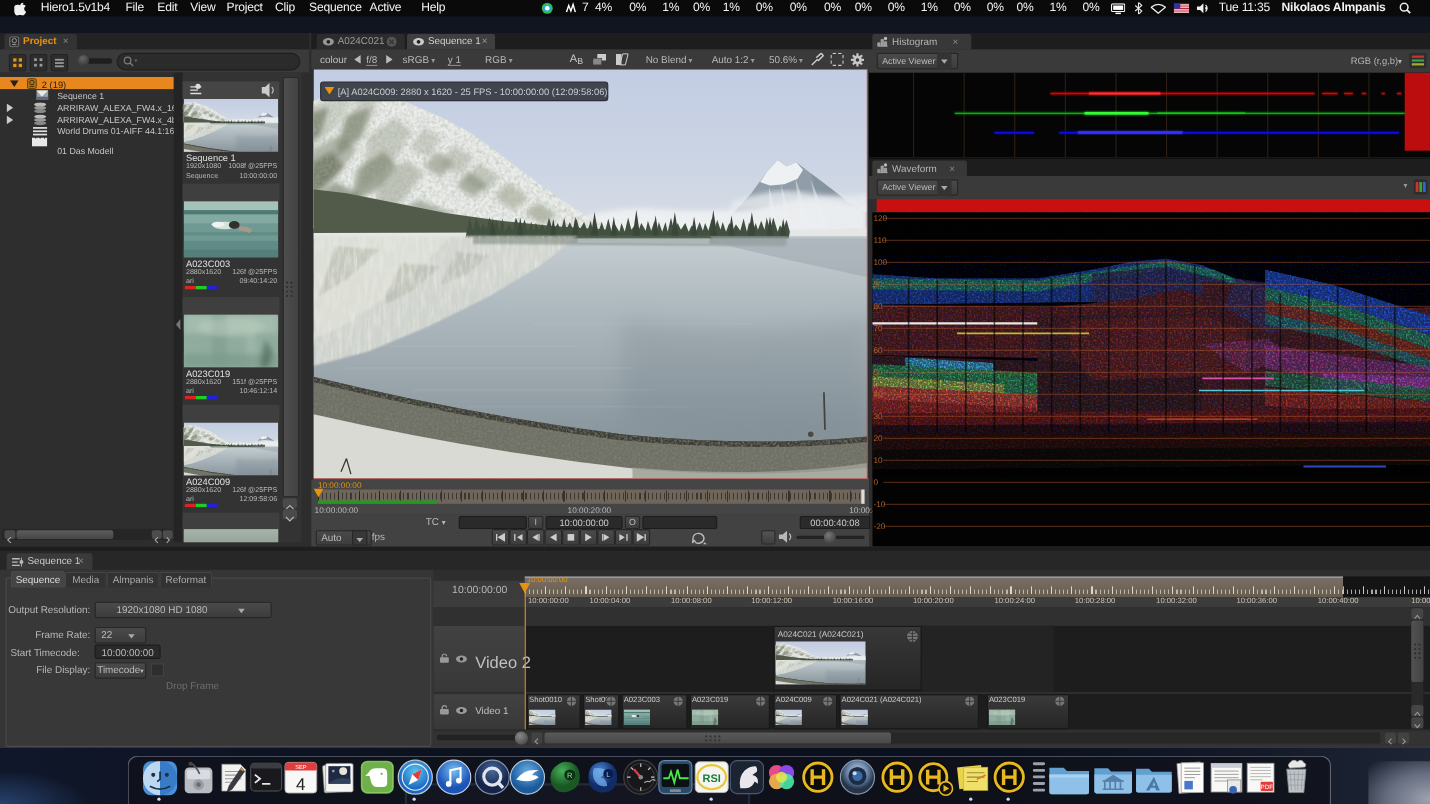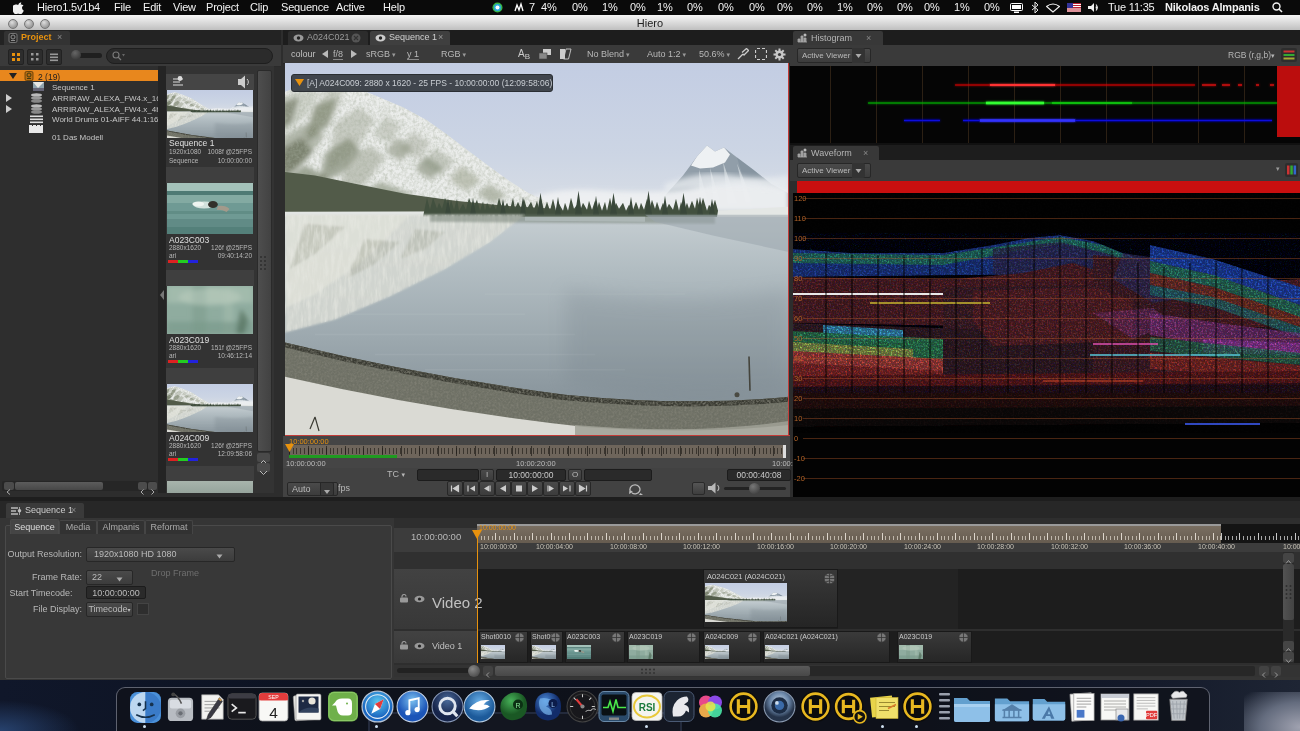--- a/index.html
+++ b/index.html
@@ -224,26 +224,20 @@
         <path d="M8,2.5 a4.5,4.5 0 0 1 0,6 M8,4.5 a2,2 0 0 1 0,2" stroke="#f0f0f0" fill="none" stroke-width="1.1"></path>
       </svg>
 <div class="mi" style="left:1108px">Tue 11:35</div>
 <div class="mi" style="left:1165px;font-weight:bold">Nikolaos Almpanis</div>
 <svg class="abs" style="left:1272px;top:2px" width="11" height="11">
         <circle cx="4.5" cy="4.5" r="3.5" fill="none" stroke="#f0f0f0" stroke-width="1.4"></circle>
         <path d="M7,7 L10,10" stroke="#f0f0f0" stroke-width="1.6"></path>
       </svg>
 </div>
 
-<div id="titlebar" class="abs">
-<div class="tl" style="left:8px"></div>
-      <div class="tl" style="left:24px"></div>
-      <div class="tl" style="left:40px"></div>
-<div class="abs" style="left:0;width:1300px;text-align:center;top:2px;font-size:11px;color:#222;">Hiero</div>
-</div>
 
 <div id="winbg" class="abs"></div>
 
 <div id="projectpanel">
 
 <div class="tabbar abs" style="left:0;top:30px;width:281px;height:15px;background:#232323"></div>
 <div class="abs" style="left:4px;top:31px;width:66px;height:14px;background:#333;border-radius:2px 2px 0 0;"></div>
 <svg class="abs" style="left:8px;top:33px" width="10" height="10">
         <rect x="1" y="0.5" width="8" height="9" rx="1.5" fill="#2a2a2a" stroke="#888" stroke-width="0.8"></rect>
         <circle cx="5" cy="4" r="2" fill="none" stroke="#999" stroke-width="0.9"></circle>
@@ -767,35 +761,35 @@
       </svg>
 <div class="abs" style="left:25px;top:505px;font-size:9px;color:#ccc">Sequence 1</div>
 <div class="abs" style="left:71px;top:505px;font-size:9px;color:#888">×</div>
 
 <div class="abs" style="left:5px;top:525px;width:385px;height:152px;background:#383838;border:1px solid #4a4a4a;border-radius:2px"></div>
 <div class="abs" style="left:10px;top:519px;width:47px;height:14px;background:#454545;border:1px solid #4a4a4a;border-bottom:0;border-radius:2px 2px 0 0;font-size:9px;color:#ddd;text-align:center;line-height:14px">Sequence</div>
 <div class="abs" style="left:59px;top:520px;width:36px;height:13px;background:#323232;border:1px solid #454545;border-bottom:0;border-radius:2px 2px 0 0;font-size:9px;color:#aaa;text-align:center;line-height:13px">Media</div>
 <div class="abs" style="left:97px;top:520px;width:46px;height:13px;background:#323232;border:1px solid #454545;border-bottom:0;border-radius:2px 2px 0 0;font-size:9px;color:#aaa;text-align:center;line-height:13px">Almpanis</div>
 <div class="abs" style="left:145px;top:520px;width:46px;height:13px;background:#323232;border:1px solid #454545;border-bottom:0;border-radius:2px 2px 0 0;font-size:9px;color:#aaa;text-align:center;line-height:13px">Reformat</div>
 <div class="lbl" style="left:0px;top:549px;width:82px;text-align:right">Output Resolution:</div>
-<div class="btn" style="left:86px;top:547px;width:140px;height:13px;line-height:13px;text-align:left;padding-left:7px">1920x1080 HD 1080</div>
+<div class="btn" style="left:86px;top:547px;width:140px;height:13px;line-height:13px;text-align:left;padding-left:19px">1920x1080 HD 1080</div>
 <div class="abs" style="left:214px;top:548px;width:11px;height:13px"><svg width="11" height="13">
           <path d="M2.5,5.5 h6 l-3,4 Z" fill="#aaa"></path>
         </svg></div>
 <div class="lbl" style="left:0px;top:572px;width:82px;text-align:right">Frame Rate:</div>
 <div class="btn" style="left:86px;top:570px;width:40px;height:13px;line-height:13px;text-align:left;padding-left:5px">22</div>
 <div class="abs" style="left:114px;top:571px;width:11px;height:13px"><svg width="11" height="13">
           <path d="M2.5,5.5 h6 l-3,4 Z" fill="#aaa"></path>
         </svg></div>
 <div class="lbl" style="left:0px;top:588px;width:82px;text-align:center">Start Timecode:</div>
 <div class="fld" style="left:86px;top:586px;width:58px;height:11px;line-height:12px;font-size:9px">10:00:00:00</div>
 <div class="lbl" style="left:0px;top:604px;width:82px;text-align:right">File Display:</div>
 <div class="btn" style="left:86px;top:602px;width:45px;height:13px;line-height:13px">Timecode<span style="font-size:6px">▾</span></div>
 <div class="abs" style="left:137px;top:603px;width:10px;height:10px;background:#2e2e2e;border:1px solid #444"></div>
-<div class="lbl" style="left:151px;top:568px;color:#6e6e6e">Drop Frame</div>
+<div class="lbl" style="left:151px;top:618px;color:#6e6e6e">Drop Frame</div>
 
 <div class="abs" style="left:394px;top:518px;width:906px;height:159px;background:#2e2e2e"></div>
 
 <div class="abs" style="left:394px;top:528px;width:84px;height:25px;background:#3c3c3c"></div>
 <div class="abs" style="left:411px;top:531px;font-size:9.5px;color:#b8b8b8">10:00:00:00</div>
 <div class="abs" style="left:477px;top:524px;width:744px;height:2px;background:#9a9a9a"></div>
 <div class="abs" style="left:477px;top:526px;width:744px;height:17px;background:linear-gradient(#796e61,#665c50)"></div>
 <div class="abs" style="left:477px;top:536px;width:744px;height:4px;background:repeating-linear-gradient(90deg,rgba(205,197,185,0.85) 0px,rgba(205,197,185,0.85) 1px,transparent 1px,transparent 3.68px)"></div>
 <div class="abs" style="left:477px;top:533px;width:744px;height:7px;background:repeating-linear-gradient(90deg,rgba(225,218,208,0.95) 0px,rgba(225,218,208,0.95) 1px,transparent 1px,transparent 18.4px)"></div>
 <div class="abs" style="left:1221px;top:524px;width:79px;height:19px;background:#141414"></div>

